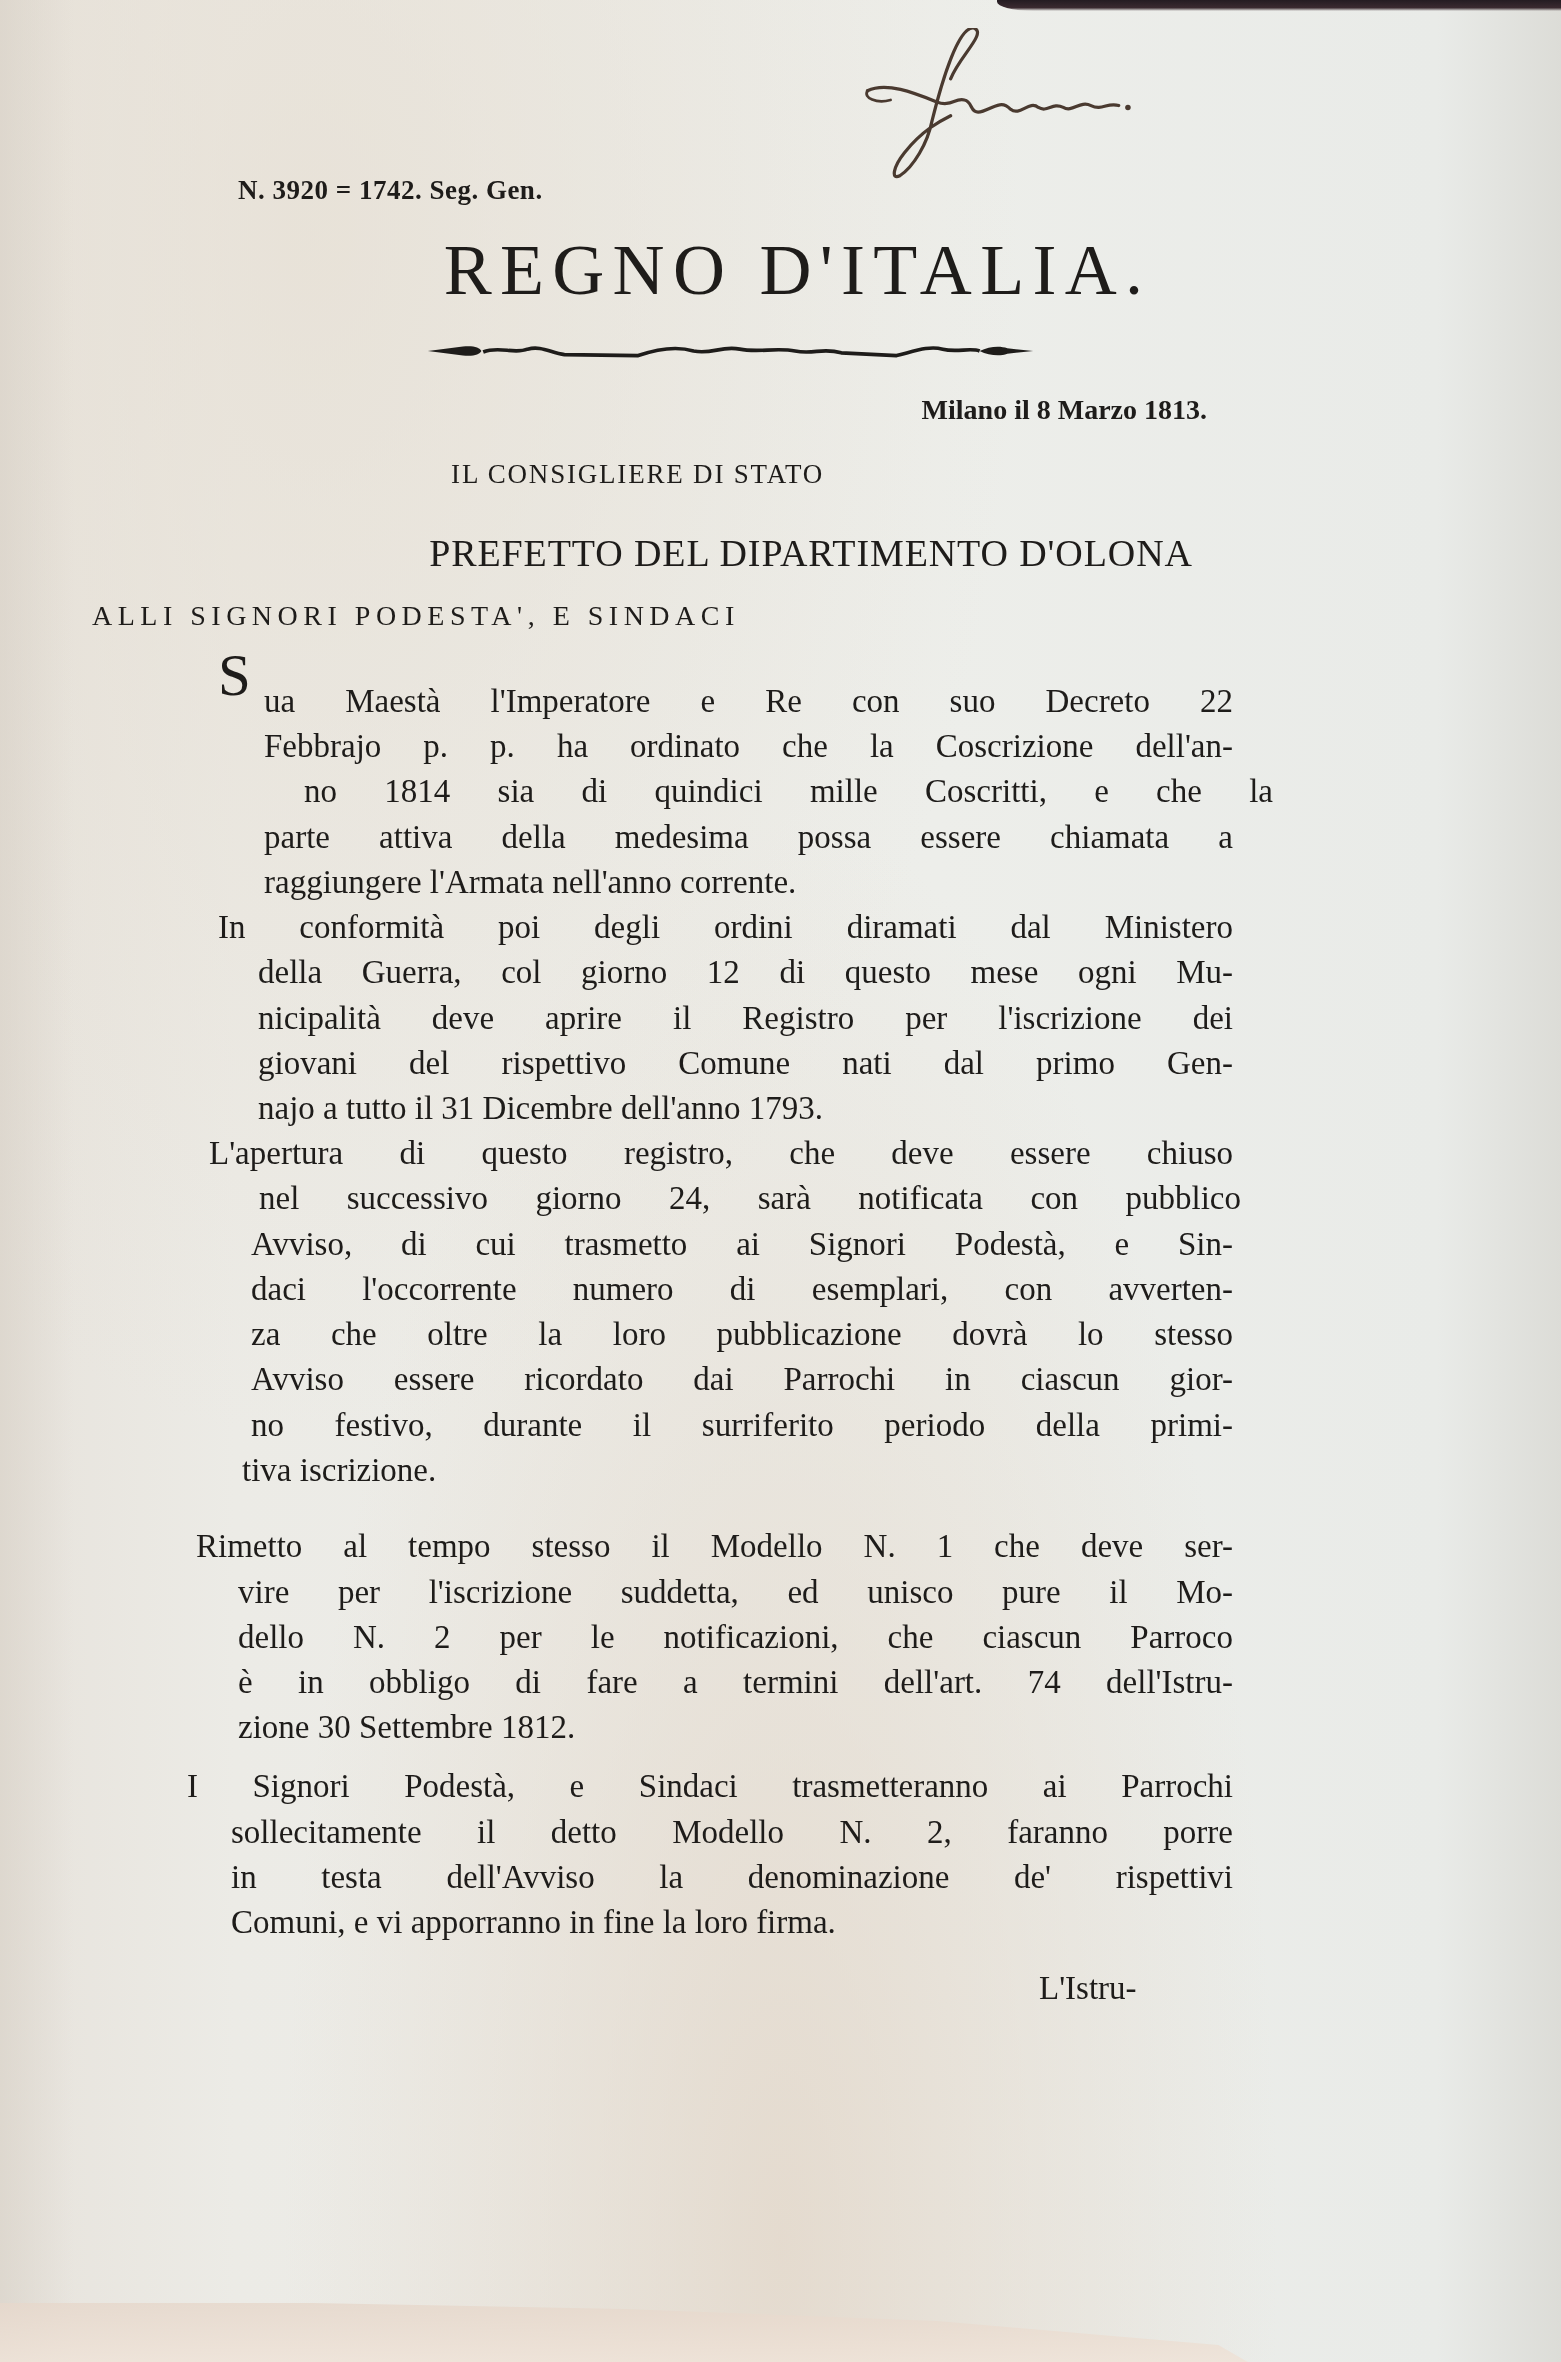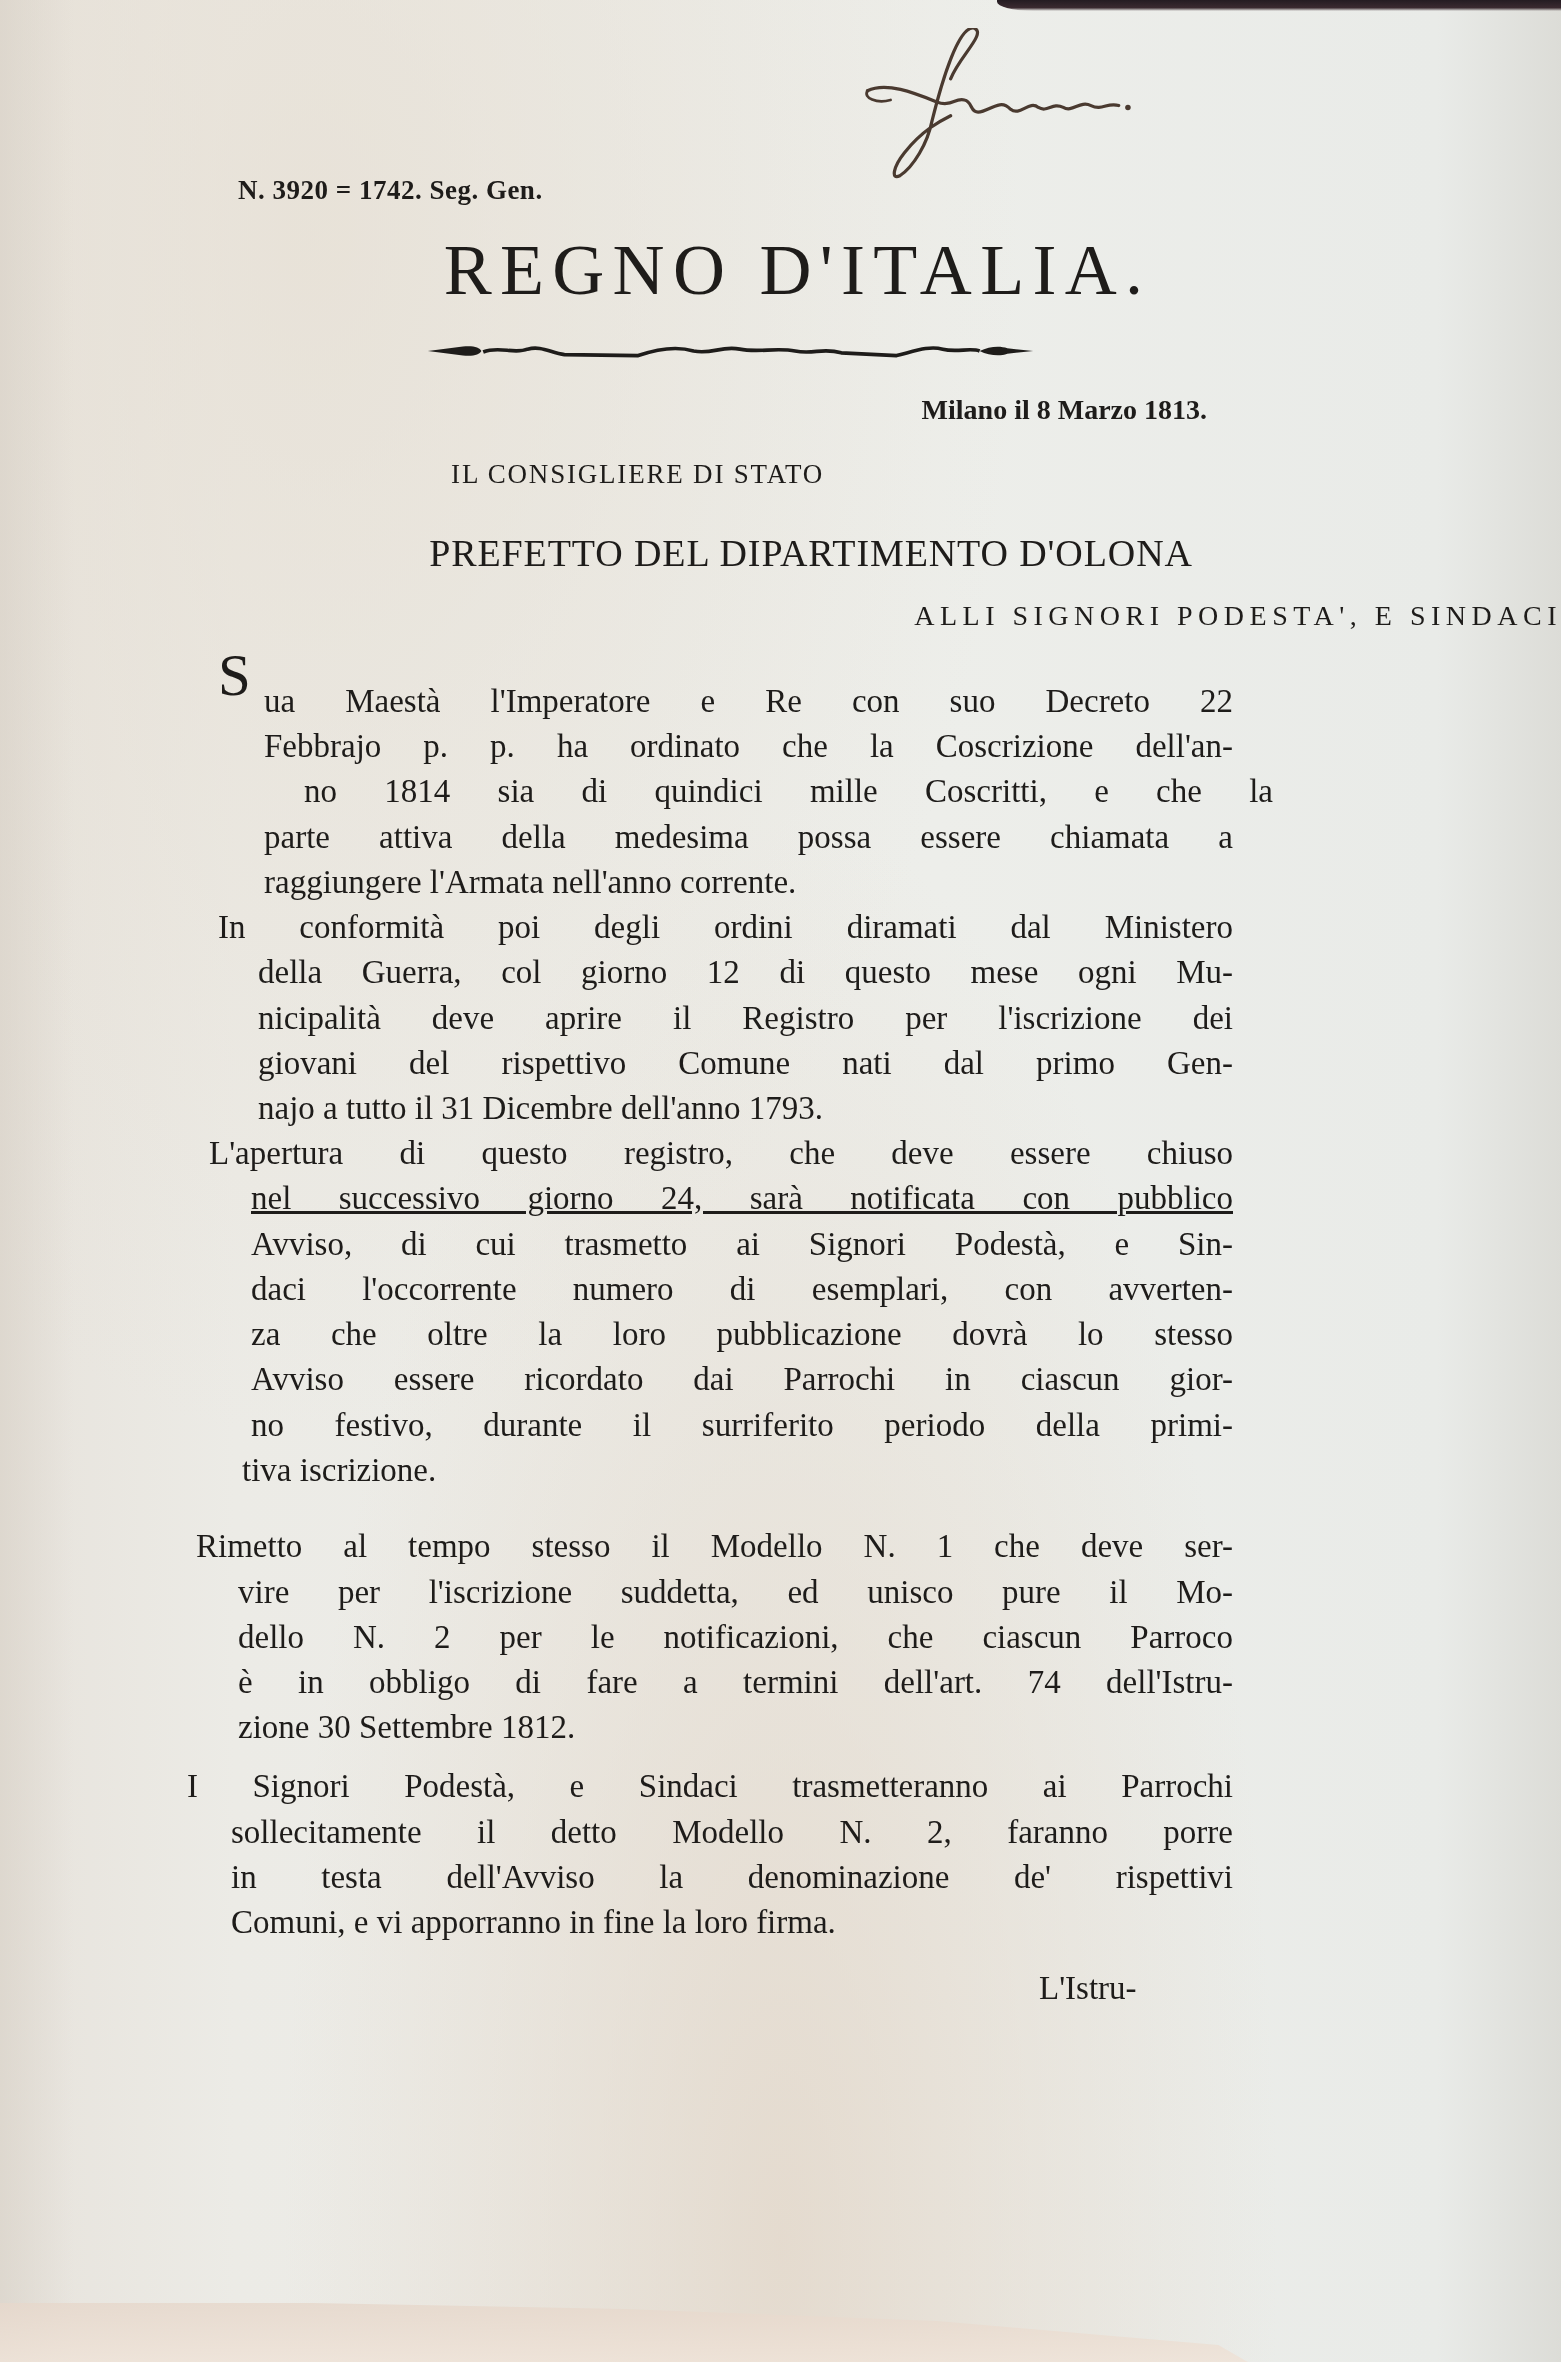--- a/index.html
+++ b/index.html
@@ -116,21 +116,21 @@
       font-size: 38px;
       letter-spacing: 0.9px;
       padding-left: 60px;
       box-sizing: border-box;
     }
     .heading-3 {
       position: absolute;
       left: 0;
       width: 1562px;
       top: 600px;
-      text-align: right;
+      text-align: left;
       font-size: 28px;
       letter-spacing: 5.5px;
       padding-left: 92px;
       box-sizing: border-box;
     }
     .body-text {
       position: absolute;
       left: 0;
       top: 0;
       width: 1562px;
@@ -202,21 +202,21 @@
   <div class="line" style="left:264px; top:819px; width:969px;">parte attiva della medesima possa essere chiamata a</div>
   <div class="line" style="left:264px; top:864px; width:646px; text-align-last:left; text-align:left;">raggiungere l'Armata nell'anno corrente.</div>
 
   <div class="line" style="left:218px; top:909px; width:1015px;">In conformità poi degli ordini diramati dal Ministero</div>
   <div class="line" style="left:258px; top:954px; width:975px;">della Guerra, col giorno 12 di questo mese ogni Mu-</div>
   <div class="line" style="left:258px; top:1000px; width:975px;">nicipalità deve aprire il Registro per l'iscrizione dei</div>
   <div class="line" style="left:258px; top:1045px; width:975px;">giovani del rispettivo Comune nati dal primo Gen-</div>
   <div class="line" style="left:258px; top:1090px; width:701px; text-align-last:left; text-align:left;">najo a tutto il 31 Dicembre dell'anno 1793.</div>
 
   <div class="line" style="left:209px; top:1135px; width:1024px;">L'apertura di questo registro, che deve essere chiuso</div>
-  <div class="line" style="left:251px; top:1180px; width:982px;text-decoration:underline;">nel successivo giorno 24, sarà notificata con pubblico</div>
+  <div class="line" style="left:259px; top:1180px; width:982px;">nel successivo giorno 24, sarà notificata con pubblico</div>
   <div class="line" style="left:251px; top:1226px; width:982px;">Avviso, di cui trasmetto ai Signori Podestà, e Sin-</div>
   <div class="line" style="left:251px; top:1271px; width:982px;">daci l'occorrente numero di esemplari, con avverten-</div>
   <div class="line" style="left:251px; top:1316px; width:982px;">za che oltre la loro pubblicazione dovrà lo stesso</div>
   <div class="line" style="left:251px; top:1361px; width:982px;">Avviso essere ricordato dai Parrochi in ciascun gior-</div>
   <div class="line" style="left:251px; top:1407px; width:982px;">no festivo, durante il surriferito periodo della primi-</div>
   <div class="line" style="left:242px; top:1452px; width:277px; text-align-last:left; text-align:left;">tiva iscrizione.</div>
 
   <div class="line" style="left:196px; top:1528px; width:1037px;">Rimetto al tempo stesso il Modello N. 1 che deve ser-</div>
   <div class="line" style="left:238px; top:1574px; width:995px;">vire per l'iscrizione suddetta, ed unisco pure il Mo-</div>
   <div class="line" style="left:238px; top:1619px; width:995px;">dello N. 2 per le notificazioni, che ciascun Parroco</div>

